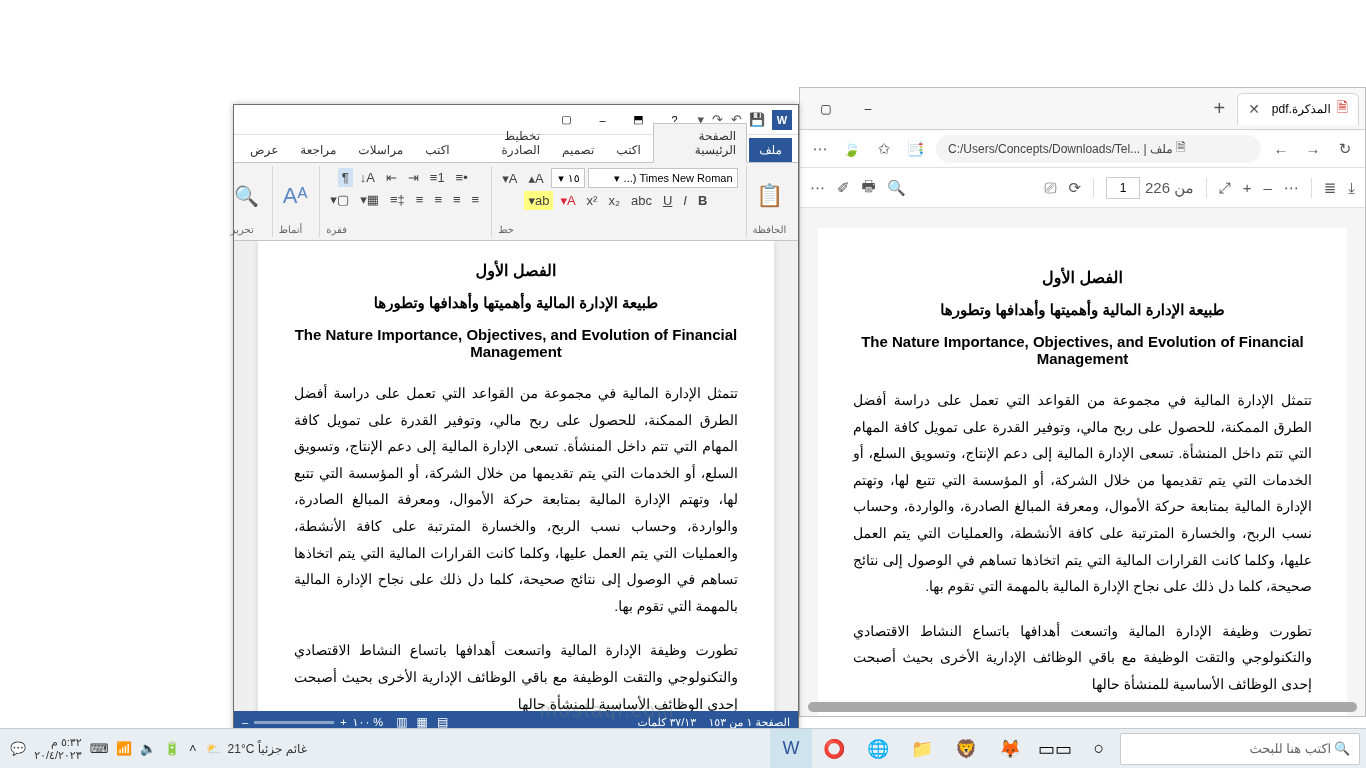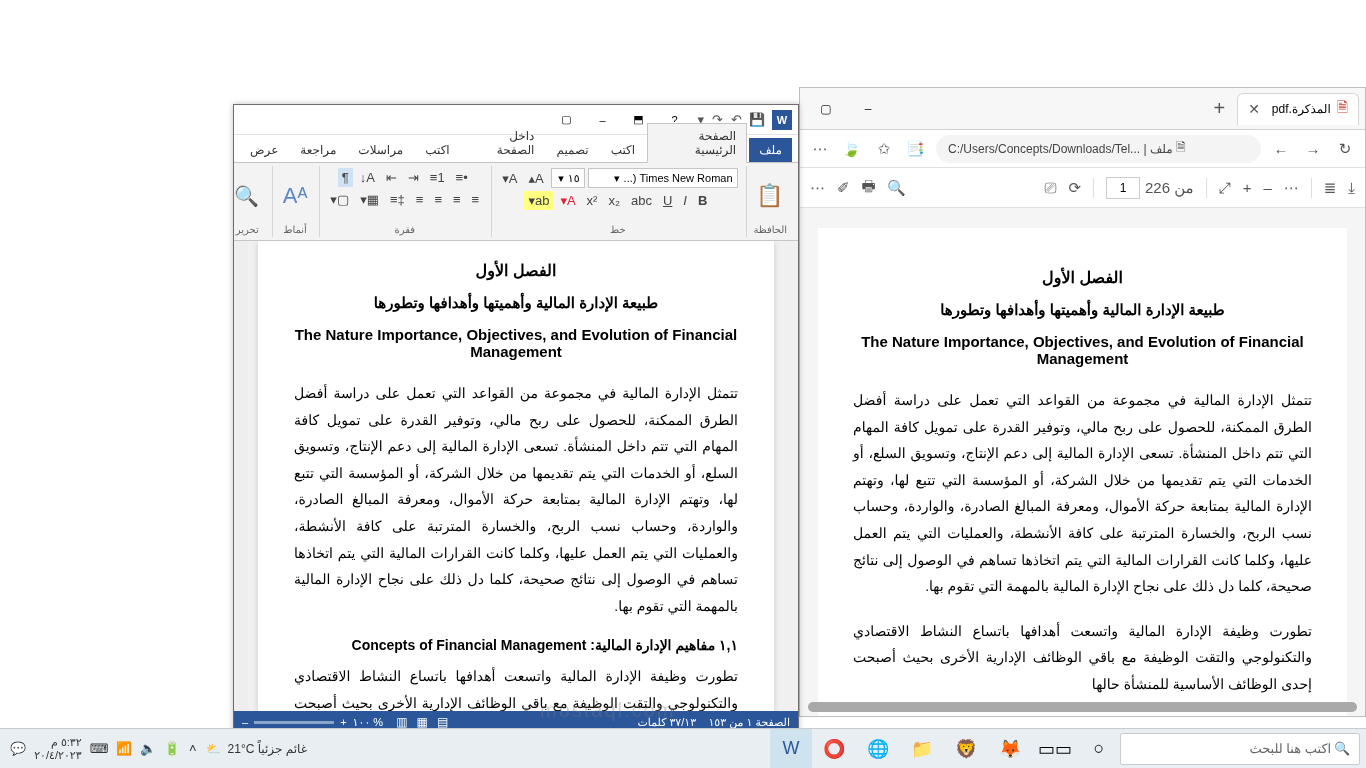--- a/index.html
+++ b/index.html
@@ -47,21 +47,21 @@
 .word-title .qat{display:flex;gap:8px;font-size:13px;color:#555;}
 .word-title .fname{flex:1;text-align:center;font-size:12px;color:#444;direction:ltr;}
 .word-title .wbtns{display:flex;gap:2px;}
 .word-title .wbtns div{width:34px;height:24px;display:flex;align-items:center;justify-content:center;font-size:11px;}
 .ribbon-tabs{height:28px;background:#fff;display:flex;align-items:flex-end;padding:0 6px;gap:2px;border-bottom:1px solid #c5c5c5;direction:rtl;}
 .ribbon-tabs .rt{font-size:12px;padding:5px 10px;color:#333;cursor:pointer;}
 .ribbon-tabs .rt.file{background:#2b579a;color:#fff;}
 .ribbon-tabs .rt.active{background:#f3f3f3;border:1px solid #c5c5c5;border-bottom:1px solid #f3f3f3;margin-bottom:-1px;}
 .ribbon{height:78px;background:#f3f3f3;border-bottom:1px solid #c5c5c5;display:flex;direction:rtl;padding:3px 4px;gap:2px;}
 .rgroup{border-left:1px solid #d5d5d5;padding:2px 6px;display:flex;flex-direction:column;justify-content:space-between;}
-.rgroup .label{font-size:10px;color:#666;text-align:center;}
+.rgroup .label{font-size:10px;color:#666;text-align:left;}
 .rg-body{flex:1;display:flex;align-items:center;gap:4px;flex-wrap:wrap;}
 .rbtn{font-size:13px;color:#444;padding:2px 4px;display:inline-flex;align-items:center;gap:2px;}
 .fontbox{display:flex;flex-direction:column;gap:3px;}
 .fontbox .row{display:flex;gap:3px;align-items:center;}
 .sel{height:20px;border:1px solid #c5c5c5;background:#fff;font-size:11px;padding:0 4px;display:flex;align-items:center;gap:4px;}
 .word-body{flex:1;background:#f0f0f0;overflow:hidden;display:flex;justify-content:center;position:relative;}
 .word-page{background:#fff;width:516px;margin-top:0;padding:20px 36px 10px;box-shadow:0 2px 6px rgba(0,0,0,.15);}
 .word-scroll{position:absolute;left:0;top:0;bottom:0;width:14px;background:#eee;}
 .word-status{height:22px;background:#2b579a;color:#fff;display:flex;align-items:center;justify-content:space-between;font-size:11px;padding:0 8px;direction:rtl;}
 .word-status .zoom{display:flex;align-items:center;gap:6px;direction:ltr;}
@@ -164,21 +164,21 @@
       <div>–</div>
       <div>▢</div>
     </div>
   </div>
 
   <div class="ribbon-tabs">
     <div class="rt file">ملف</div>
     <div class="rt active">الصفحة الرئيسية</div>
     <div class="rt">اكتب</div>
     <div class="rt">تصميم</div>
-    <div class="rt">داخل الصفحة</div>
+    <div class="rt">تخطيط الصادرة</div>
     <div class="rt">اكتب</div>
     <div class="rt">مراسلات</div>
     <div class="rt">مراجعة</div>
     <div class="rt">عرض</div>
   </div>
 
   <div class="ribbon">
     <div class="rgroup">
       <div class="rg-body">
             <span class="rbtn" style="font-size:22px;">📋</span>
@@ -242,24 +242,20 @@
     </div>
   </div>
 
   <div class="word-body">
     <div class="word-scroll"></div>
     <div class="word-page doc">
       <h2>الفصل الأول</h2>
       <h3>طبيعة الإدارة المالية وأهميتها وأهدافها وتطورها</h3>
       <div class="en">The Nature Importance, Objectives, and Evolution of Financial Management</div>
       <p class="ar">تتمثل الإدارة المالية في مجموعة من القواعد التي تعمل على دراسة أفضل الطرق الممكنة، للحصول على ربح مالي، وتوفير القدرة على تمويل كافة المهام التي تتم داخل المنشأة. تسعى الإدارة المالية إلى دعم الإنتاج، وتسويق السلع، أو الخدمات التي يتم تقديمها من خلال الشركة، أو المؤسسة التي تتبع لها، وتهتم الإدارة المالية بمتابعة حركة الأموال، ومعرفة المبالغ الصادرة، والواردة، وحساب نسب الربح، والخسارة المترتبة على كافة الأنشطة، والعمليات التي يتم العمل عليها، وكلما كانت القرارات المالية التي يتم اتخاذها تساهم في الوصول إلى نتائج صحيحة، كلما دل ذلك على نجاح الإدارة المالية بالمهمة التي تقوم بها.</p>
-      <div class="sec">
-        <span>١,١ مفاهيم الإدارة المالية:</span>
-        <span class="enpart">Concepts of Financial Management</span>
-      </div>
       <p class="ar">تطورت وظيفة الإدارة المالية واتسعت أهدافها باتساع النشاط الاقتصادي والتكنولوجي والتقت الوظيفة مع باقي الوظائف الإدارية الأخرى بحيث أصبحت إحدى الوظائف الأساسية للمنشأة حالها</p>
     </div>
   </div>
 
   <div class="word-status">
     <div>
       <span>الصفحة ١ من ١٥٣</span>
       &nbsp;&nbsp;
       <span>٣٧/١٣  كلمات</span>
     </div>

